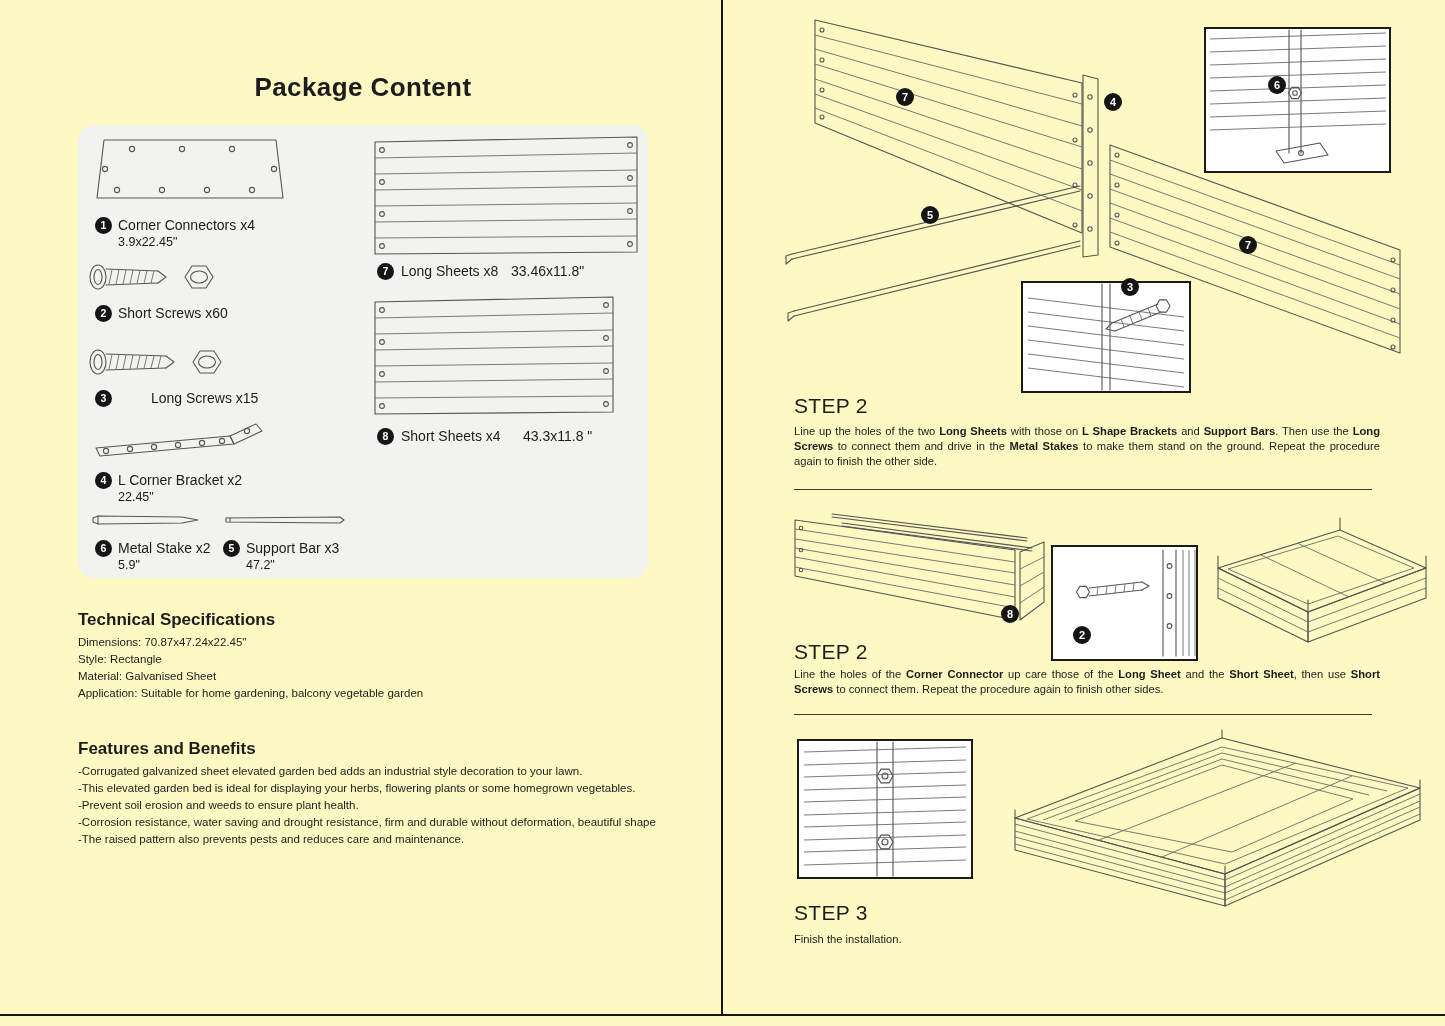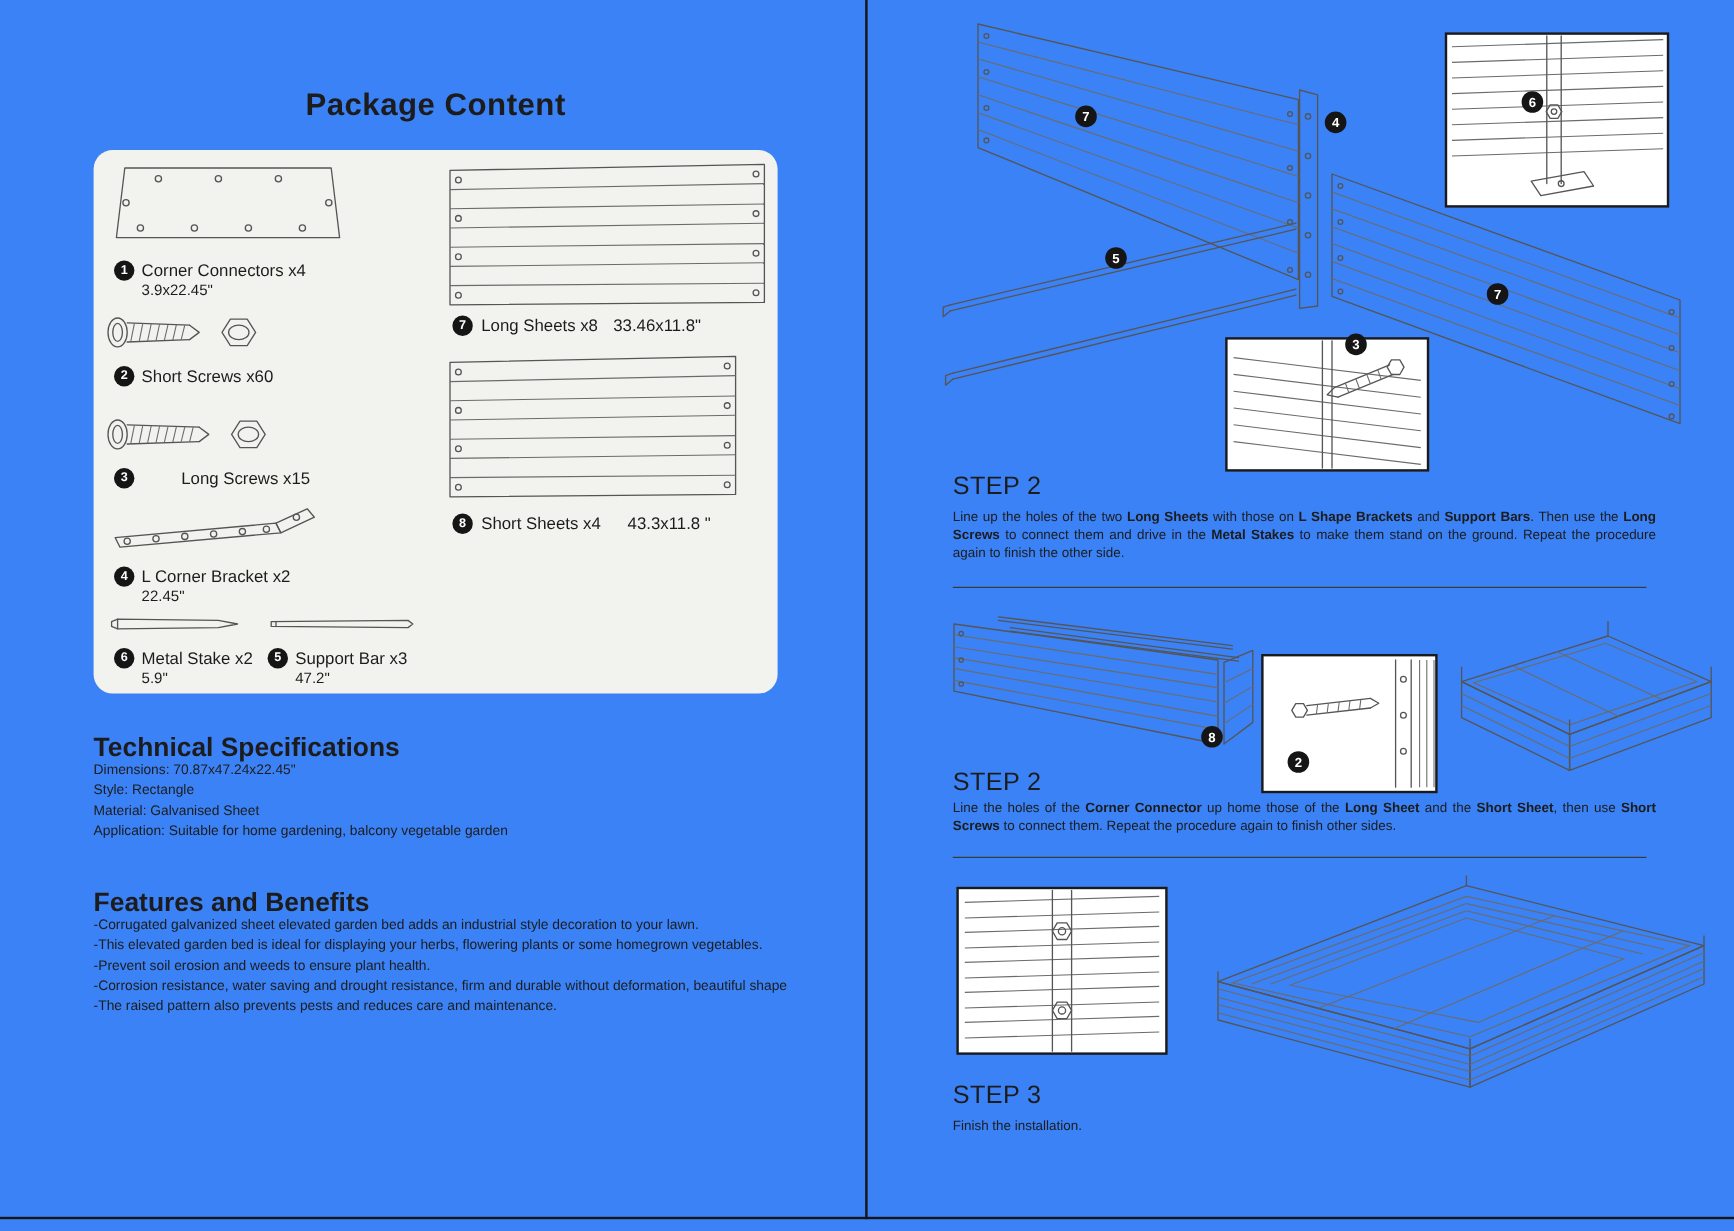--- a/index.html
+++ b/index.html
@@ -1,27 +1,27 @@
 <!DOCTYPE html>
 <html><head>
 <meta charset="utf-8">
 <style>
   * { box-sizing: border-box; }
   html,body { margin:0; padding:0; background:#fff; }
-  .page { position:relative; width:1445px; height:1026px; background:#3b82f6;
+  .page { position:relative; width:1445px; height:1026px; background:#fef9c3;
           font-family:"Liberation Sans", sans-serif; color:#1c1c1c; overflow:hidden; }
   .abs { position:absolute; }
   .pkg-title { font-size:26px; font-weight:700; letter-spacing:0.4px; text-align:center; }
   .pkg-box { background:#f2f2ee; border-radius:16px; }
   .badge { width:17px; height:17px; border-radius:50%; background:#151515; color:#fff;
            font-size:10.5px; font-weight:700; display:flex; align-items:center;
            justify-content:center; line-height:1; }
   .item-label { font-size:14px; line-height:17px; white-space:nowrap; }
   .item-size  { font-size:12.5px; line-height:15px; white-space:nowrap; }
-  .sec-title { font-size:22px; font-weight:700; }
+  .sec-title { font-size:17px; font-weight:700; }
   .body-row { font-size:11.5px; line-height:17px; white-space:nowrap; }
   .step-title { font-size:21px; font-weight:400; letter-spacing:0.3px; }
   .step-text { font-size:11.2px; line-height:14.8px; text-align:justify; }
   .step-text b { font-weight:700; }
   .vline, .hline { background:#151515; }
   .hr { background:#3a3a3a; height:1px; }
   svg { display:block; }
   .ln  { stroke:#555; fill:none; stroke-width:1.1; stroke-linejoin:round; stroke-linecap:round; }
   .ln2 { stroke:#6b6b6b; fill:none; stroke-width:0.9; }
   .inset { fill:#fff; stroke:#1a1a1a; stroke-width:2; }
@@ -374,21 +374,21 @@
       <circle class="bdg" cx="230" cy="106" r="9"></circle>
         <text class="bdg-t" x="230" y="110">8</text>
     </g>
     <g>
       <circle class="bdg" cx="302" cy="127" r="9"></circle>
         <text class="bdg-t" x="302" y="131">2</text>
     </g>
   </svg>
 
   <div class="abs step-title" style="left:794px; top:640px;">STEP 2</div>
-  <div class="abs step-text" style="left:794px; top:667px; width:586px;"><span>Line the holes of the </span><b>Corner Connector</b><span> up home those of the </span><b>Long Sheet</b><span> and the </span><b>Short Sheet</b><span>, then use </span><b>Short Screws</b><span> to connect them. Repeat the procedure again to finish other sides.</span></div>
+  <div class="abs step-text" style="left:794px; top:667px; width:586px;"><span>Line the holes of the </span><b>Corner Connector</b><span> up care those of the </span><b>Long Sheet</b><span> and the </span><b>Short Sheet</b><span>, then use </span><b>Short Screws</b><span> to connect them. Repeat the procedure again to finish other sides.</span></div>
   <div class="abs hr" style="left:794px; top:714px; width:578px;"></div>
 
   <svg class="abs" style="left:780px; top:726px;" width="650" height="185" viewBox="0 0 650 185">
 
     <g>
       <rect class="inset" x="18" y="14" width="174" height="138"></rect>
       <line class="ln2" x1="24" y1="26" x2="186" y2="21"></line>
         <line class="ln2" x1="24" y1="39" x2="186" y2="34"></line>
       <line class="ln2" x1="24" y1="51" x2="186" y2="46"></line>
         <line class="ln2" x1="24" y1="64" x2="186" y2="59"></line>

